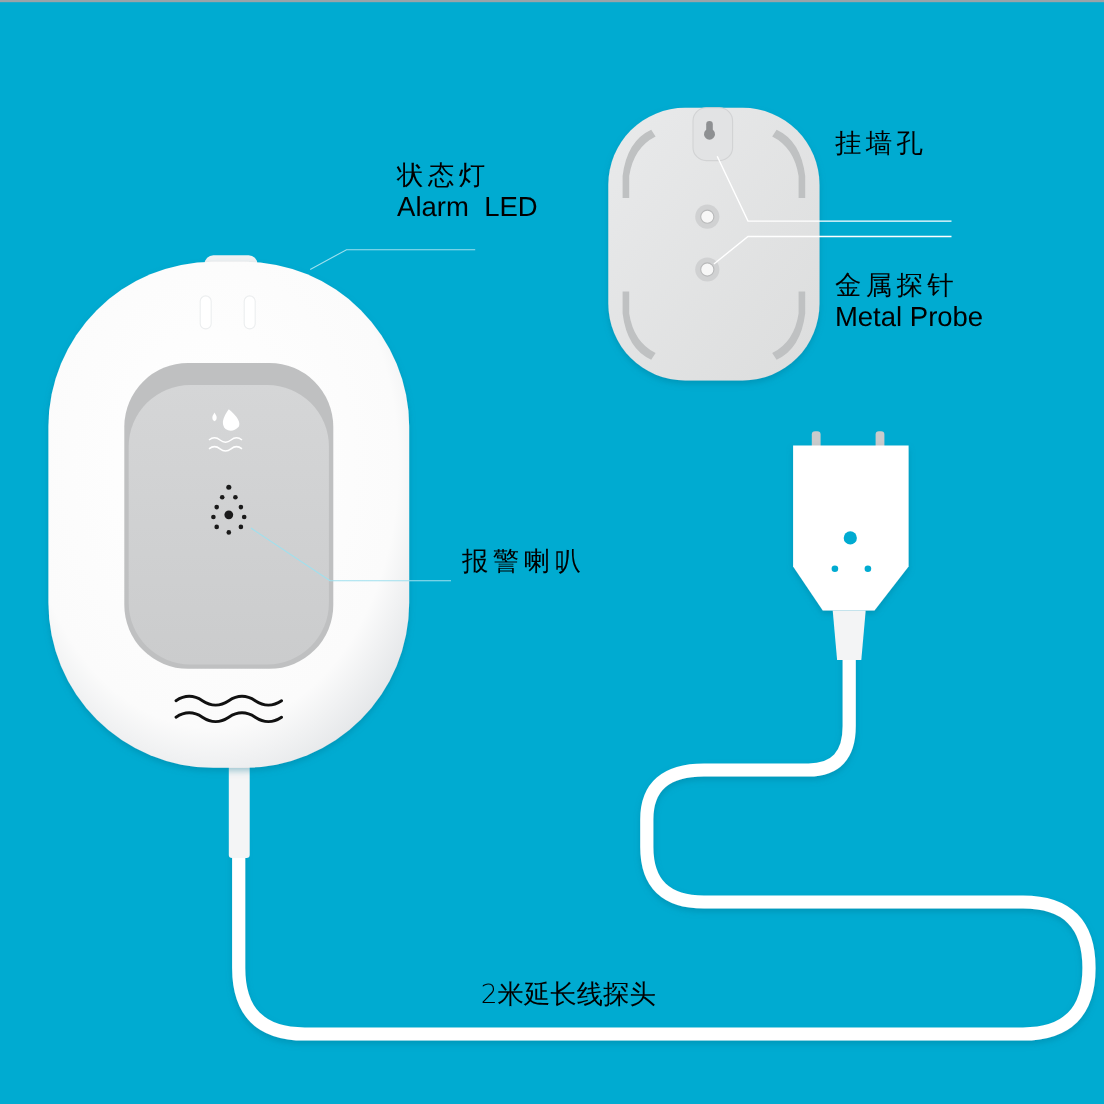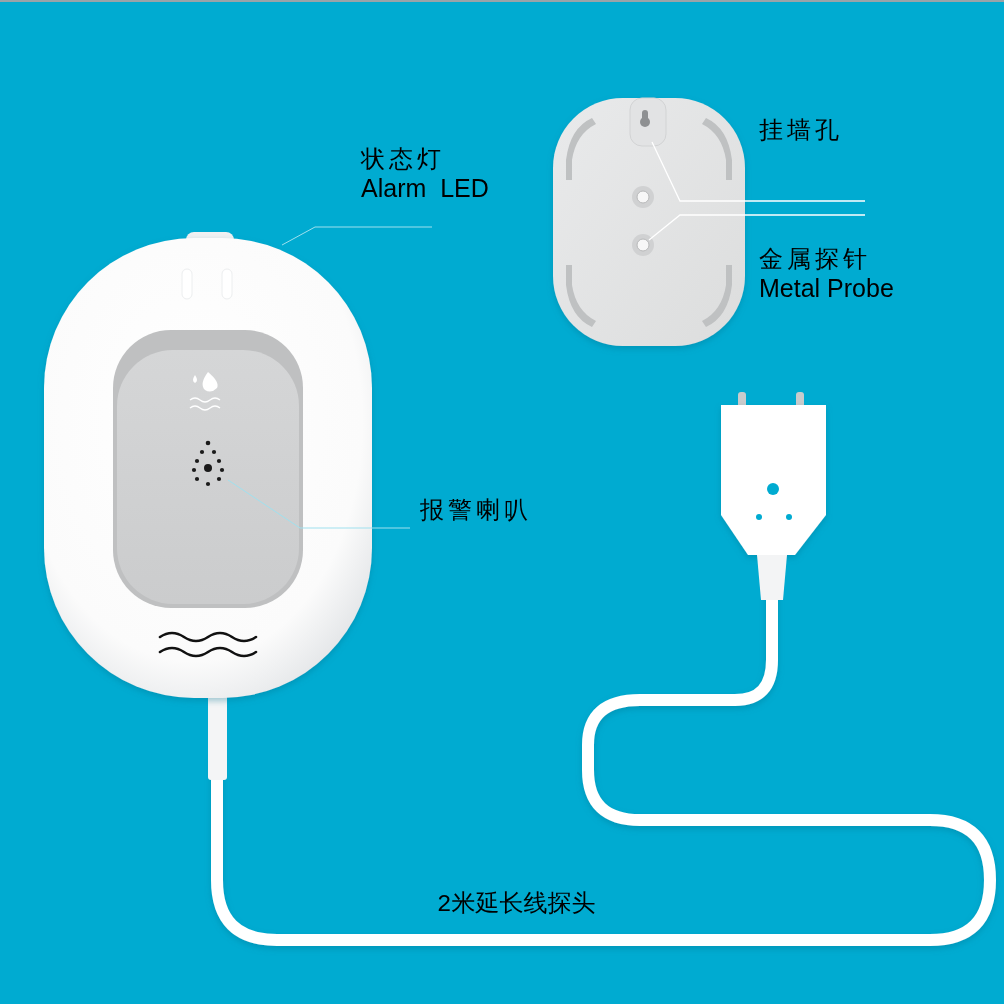--- a/index.html
+++ b/index.html
@@ -140,14 +140,14 @@
 <div class="label" style="left:759px; top:246px;">
   <div class="zh">金属探针</div>
   <div class="en">Metal Probe</div>
 </div>
 
 <div class="label" style="left:420px; top:497px;">
   <div class="zh">报警喇叭</div>
 </div>
 
 <div class="label" style="left:437px; top:891px;">
-  <div class="zh" style="letter-spacing:0; font-size:24px;font-family:Liberation Mono, monospace;">2米延长线探头</div>
+  <div class="zh" style="letter-spacing:0; font-size:24px;">2米延长线探头</div>
 </div>
 
 </body></html>

